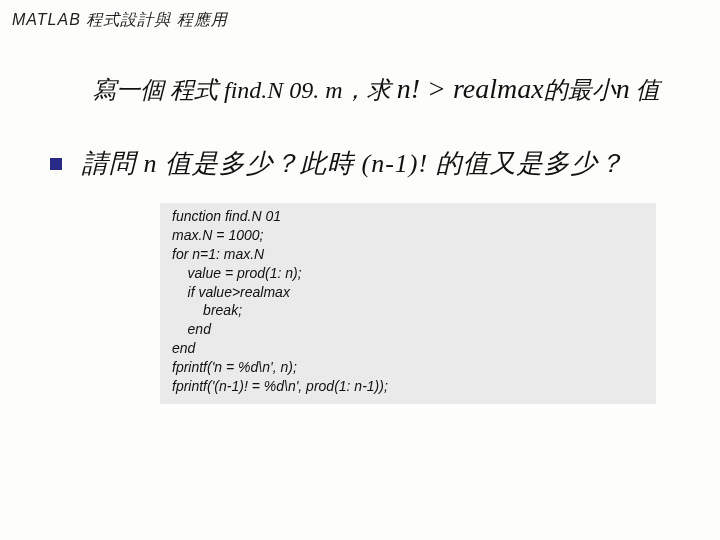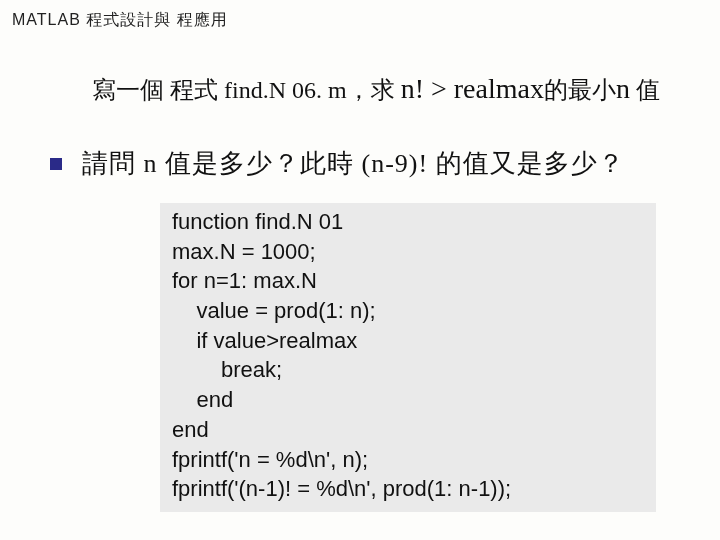--- a/index.html
+++ b/index.html
@@ -1,15 +1,15 @@
 <!DOCTYPE html>
 <html><head>
   <meta charset="utf-8">
   <style>
-    * { margin: 0; padding: 0; box-sizing: border-box; }
+    * { margin: 0; padding: 0; box-sizing: border-box; font-style: italic; }
     body {
       width: 720px;
       height: 540px;
       background: #fdfdfb;
       font-family: "Microsoft JhengHei", "PMingLiU", sans-serif;
       position: relative;
       overflow: hidden;
     }
     .header {
       padding: 10px 12px 4px 12px;
@@ -41,38 +41,38 @@
       font-size: 26px;
       font-family: "PMingLiU", "Times New Roman", serif;
       color: #111;
       letter-spacing: 1px;
     }
     .codebox {
       background: #eaeaea;
       margin: 22px 64px 12px 160px;
       padding: 4px 23px 8px 12px;
       font-family: Tahoma, Verdana, sans-serif;
-      font-size: 22px;
+      font-size: 14px;
       line-height: 1.35;
       color: #111;
       white-space: pre;
     }
   </style>
 </head>
 <body>
 
 <div class="header">MATLAB 程式設計與 程應用</div>
 
 <div class="line1">
-  <span class="seg-cn">寫一個 程式 find.N 06. m，求 </span><span class="big">n! &gt; realmax</span><span class="seg-cn">的最小</span><span class="big">n</span><span class="seg-cn"> 值</span>
+  <span class="seg-cn">寫一個 程式 find.N 09. m，求 </span><span class="big">n! &gt; realmax</span><span class="seg-cn">的最小</span><span class="big">n</span><span class="seg-cn"> 值</span>
 </div>
 
 <div class="line2-row">
   <div class="bullet"></div>
-  <div class="line2">請問 n 值是多少？此時 (n-9)! 的值又是多少？</div>
+  <div class="line2">請問 n 值是多少？此時 (n-1)! 的值又是多少？</div>
 </div>
 
 <div class="codebox">function find.N 01
 max.N = 1000;
 for n=1: max.N
     value = prod(1: n);
     if value&gt;realmax
         break;
     end
 end

